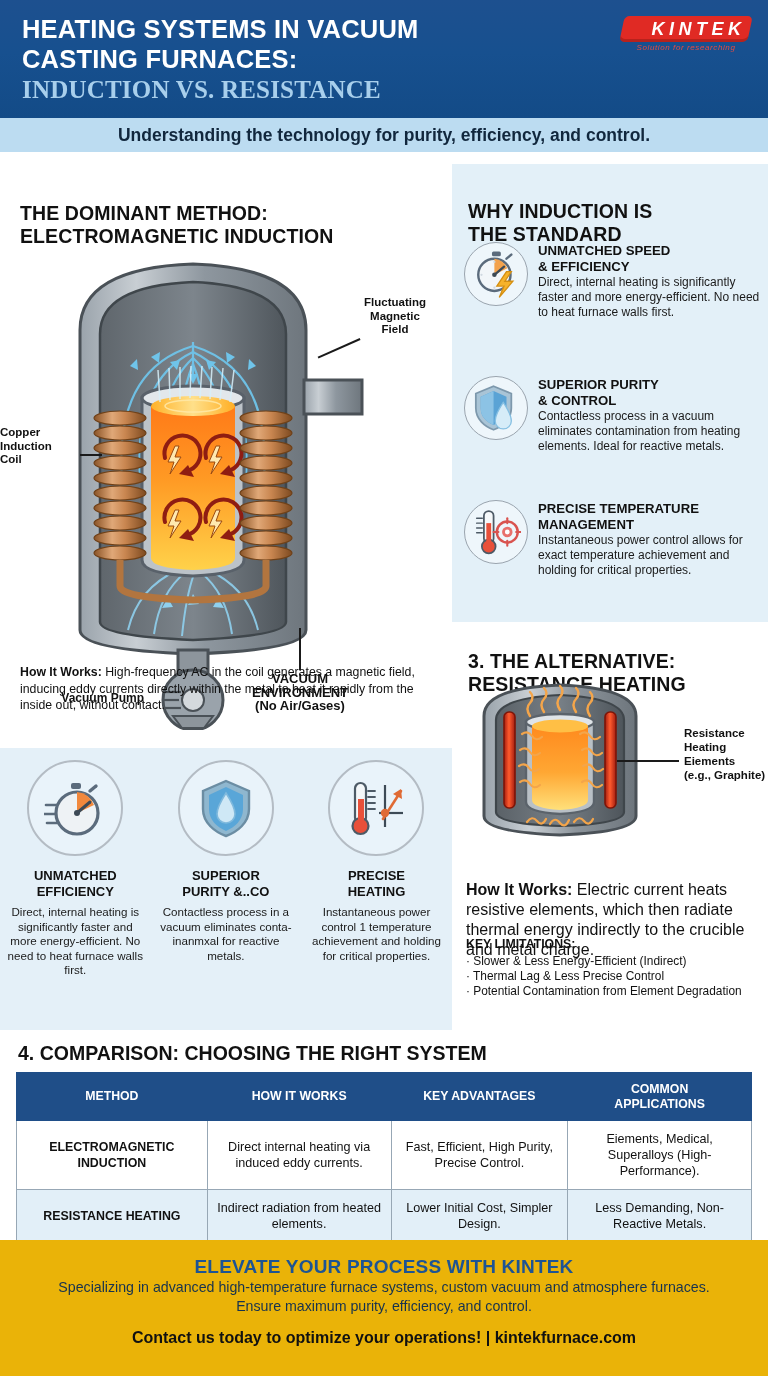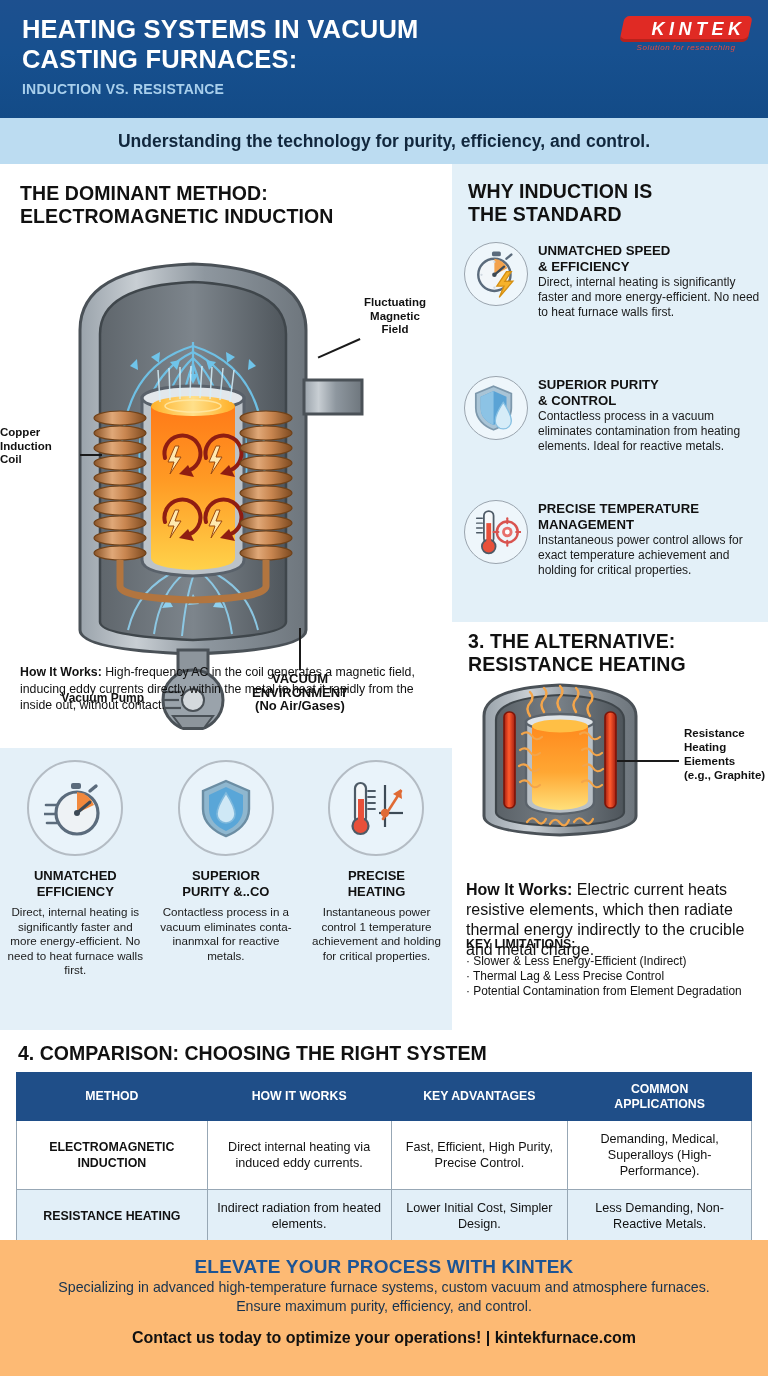--- a/index.html
+++ b/index.html
@@ -16,22 +16,22 @@
   .header{
     position:absolute;left:0;top:0;width:768px;height:118px;
     background:linear-gradient(180deg,#1d508f 0%,#17508f 45%,#134b87 100%);
     box-sizing:border-box;padding:14px 20px 0 22px;
   }
   .header h1{
     margin:0;color:#ffffff;font-size:25.5px;line-height:30px;
     font-weight:bold;letter-spacing:.2px;
   }
   .header h2{
-    margin:3px 0 0 0;color:#a8cfec;font-size:14px;line-height:25px;
-    font-weight:bold;letter-spacing:.2px;
+    margin:3px 0 0 0;color:#a8cfec;font-size:25px;line-height:25px;
+    font-weight:bold;letter-spacing:.2px;font-family:Liberation Serif, serif;
   }
   .logo{
     position:absolute;right:18px;top:16px;width:128px;height:42px;
   }
   .logo-plate{
     position:absolute;left:0;top:0;width:128px;height:26px;
     background:#e02a24;border-radius:5px;
     transform:skewX(-12deg);
     box-shadow:inset 0 -3px 0 rgba(0,0,0,.18);
   }
@@ -41,32 +41,33 @@
     letter-spacing:4.5px;text-align:center;line-height:24px;
     font-style:italic;
   }
   .logo-tag{
     position:absolute;left:0;top:27px;width:128px;text-align:center;
     color:#e74a42;font-size:8px;font-style:italic;letter-spacing:.6px;
   }
 
   
   .subtitle{
-    position:absolute;left:0;top:118px;width:768px;height:46px;
+    position:absolute;left:0;top:118px;width:768px;height:34px;
     background:#bcdcf1;display:flex;align-items:center;justify-content:center;
   }
   .subtitle span{
     font-size:17.5px;font-weight:bold;color:#11273d;
   }
 
   
   .left-col{position:absolute;left:0;top:164px;width:452px;height:866px;background:#fff;}
   .sec-title{
     font-size:19.5px;font-weight:bold;line-height:23px;color:#111;
     letter-spacing:.1px;
+    margin-top:20px;
   }
   .left-title{position:absolute;left:20px;top:18px;width:420px;}
 
   .induction-fig{position:absolute;left:18px;top:66px;width:416px;height:500px;}
 
   .fig-label{
     position:absolute;font-size:11.5px;font-weight:bold;line-height:13.5px;color:#111;
   }
   .leader{position:absolute;background:#1a1a1a;}
 
@@ -147,21 +148,21 @@
     border:1px solid #97a7b5;font-size:12.6px;line-height:16px;
     padding:10px 7px;text-align:center;color:#111;vertical-align:middle;
   }
   table.cmp-table tr.row-a td{background:#ffffff;}
   table.cmp-table tr.row-b td{background:#e2eff8;}
   table.cmp-table td.method{font-weight:bold;font-size:12.4px;}
 
   
   .footer{
     position:absolute;left:0;top:1240px;width:768px;height:136px;
-    background:#fdba74;text-align:center;box-sizing:border-box;padding-top:16px;
+    background:#eab308;text-align:center;box-sizing:border-box;padding-top:16px;
   }
   .f-head{font-size:19px;font-weight:bold;color:#1d5494;letter-spacing:.2px;}
   .f-body{font-size:14.2px;line-height:19px;color:#16324f;padding:0 34px;}
   .f-cta{font-size:16px;font-weight:bold;color:#111;margin-top:13px;}
 </style>
 </head>
 <body>
 
 <div class="page">
 
@@ -627,21 +628,21 @@
             <span>COMMON</span><br>
             <span>APPLICATIONS</span>
           </th>
         </tr>
       </thead>
       <tbody>
         <tr class="row-a">
           <td class="method">ELECTROMAGNETIC INDUCTION</td>
           <td>Direct internal heating via induced eddy currents.</td>
           <td>Fast, Efficient, High Purity, Precise Control.</td>
-          <td>Demanding, Medical, Superalloys (High-Performance).</td>
+          <td>Eiements, Medical, Superalloys (High-Performance).</td>
         </tr>
         <tr class="row-b">
           <td class="method">RESISTANCE HEATING</td>
           <td>Indirect radiation from heated elements.</td>
           <td>Lower Initial Cost, Simpler Design.</td>
           <td>Less Demanding, Non-Reactive Metals.</td>
         </tr>
       </tbody>
     </table>
   </div>

